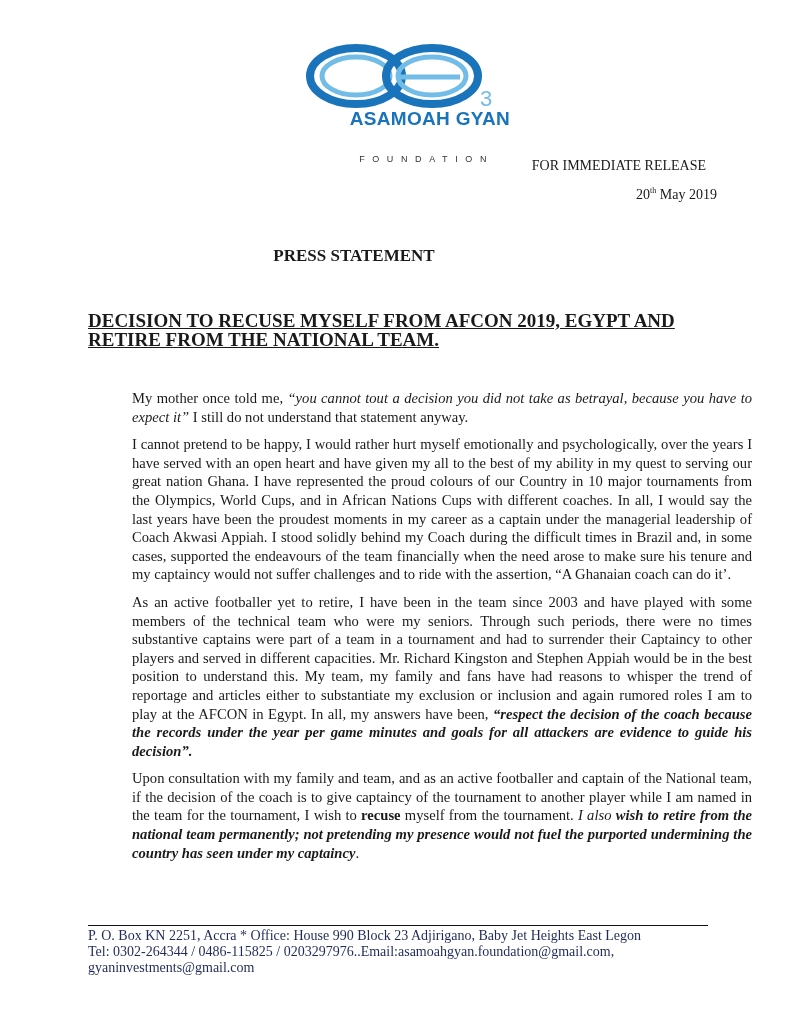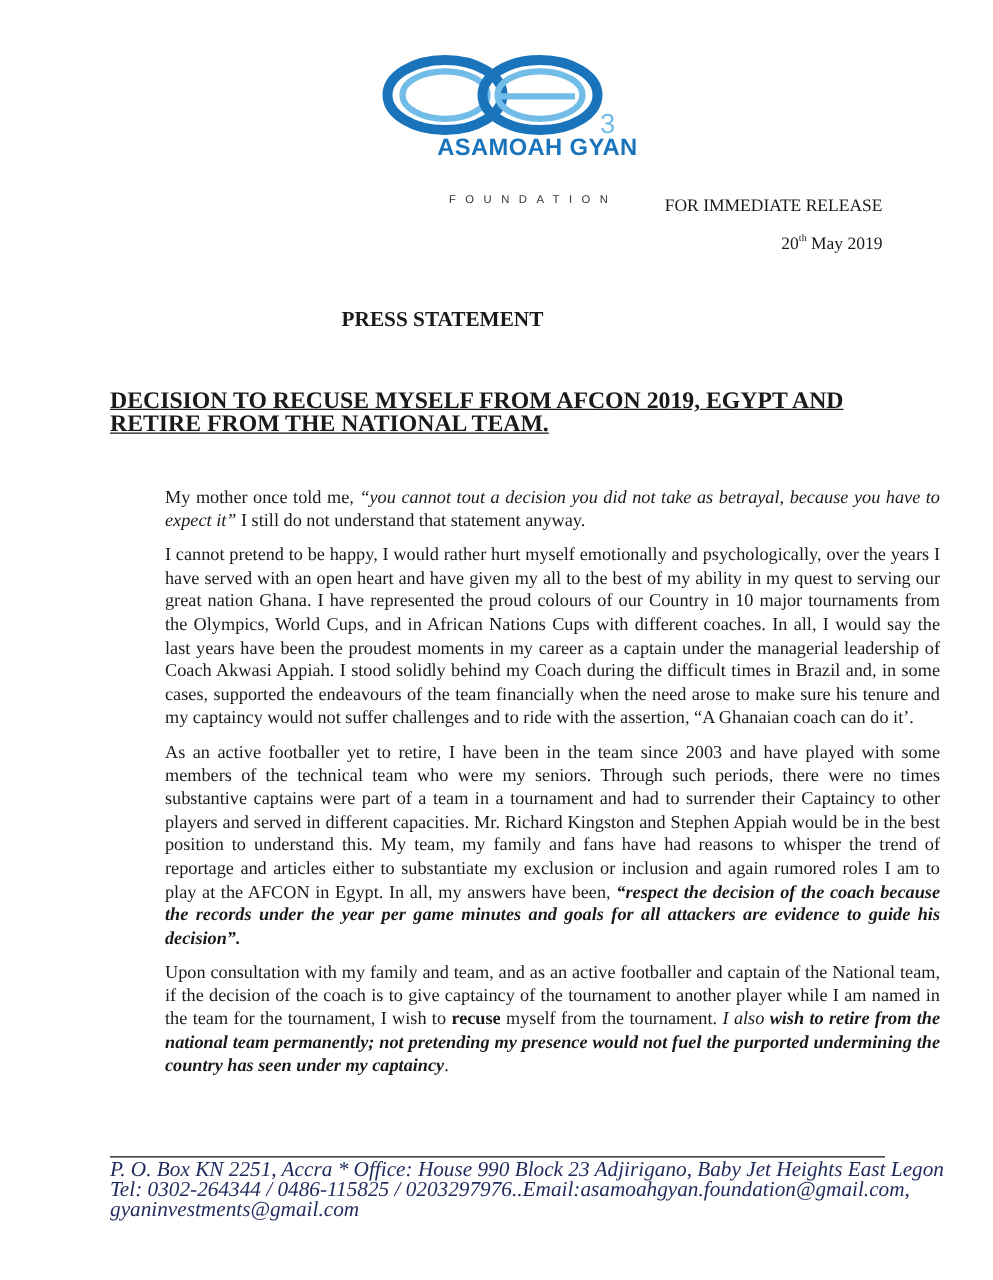--- a/index.html
+++ b/index.html
@@ -49,21 +49,21 @@
     }
     .release {
       position: absolute;
       right: 88px;
       top: 158px;
       font-size: 14px;
       text-align: right;
     }
     .date {
       position: absolute;
-      right: 88px;
+      right: 77px;
       top: 186px;
       font-size: 14px;
       text-align: right;
     }
     .date sup { font-size: 8px; vertical-align: 6px; }
     .press-title {
       position: absolute;
       left: 0;
       width: 708px;
       top: 246px;
@@ -104,24 +104,23 @@
       top: 925px;
       width: 620px;
       height: 0;
       border-top: 1.5px solid #111;
     }
     .footer {
       position: absolute;
       left: 88px;
       top: 928px;
       width: 640px;
-      font-size: 17px;
+      font-size: 14px;
       line-height: 16px;
       color: var(--footer-color);
-      font-style: italic;
     }
     .footer div { white-space: nowrap; }
   </style>
 </head>
 <body style="--brand-dark: #1a74bb; --brand-light: #72bde8; --footer-color: #1f2a5a;">
 
 <div class="logo">
   <svg width="220" height="66" viewBox="0 0 220 66">
 
     <ellipse cx="56" cy="32" rx="46" ry="28" fill="none" stroke="var(--brand-dark)" stroke-width="8"></ellipse>

